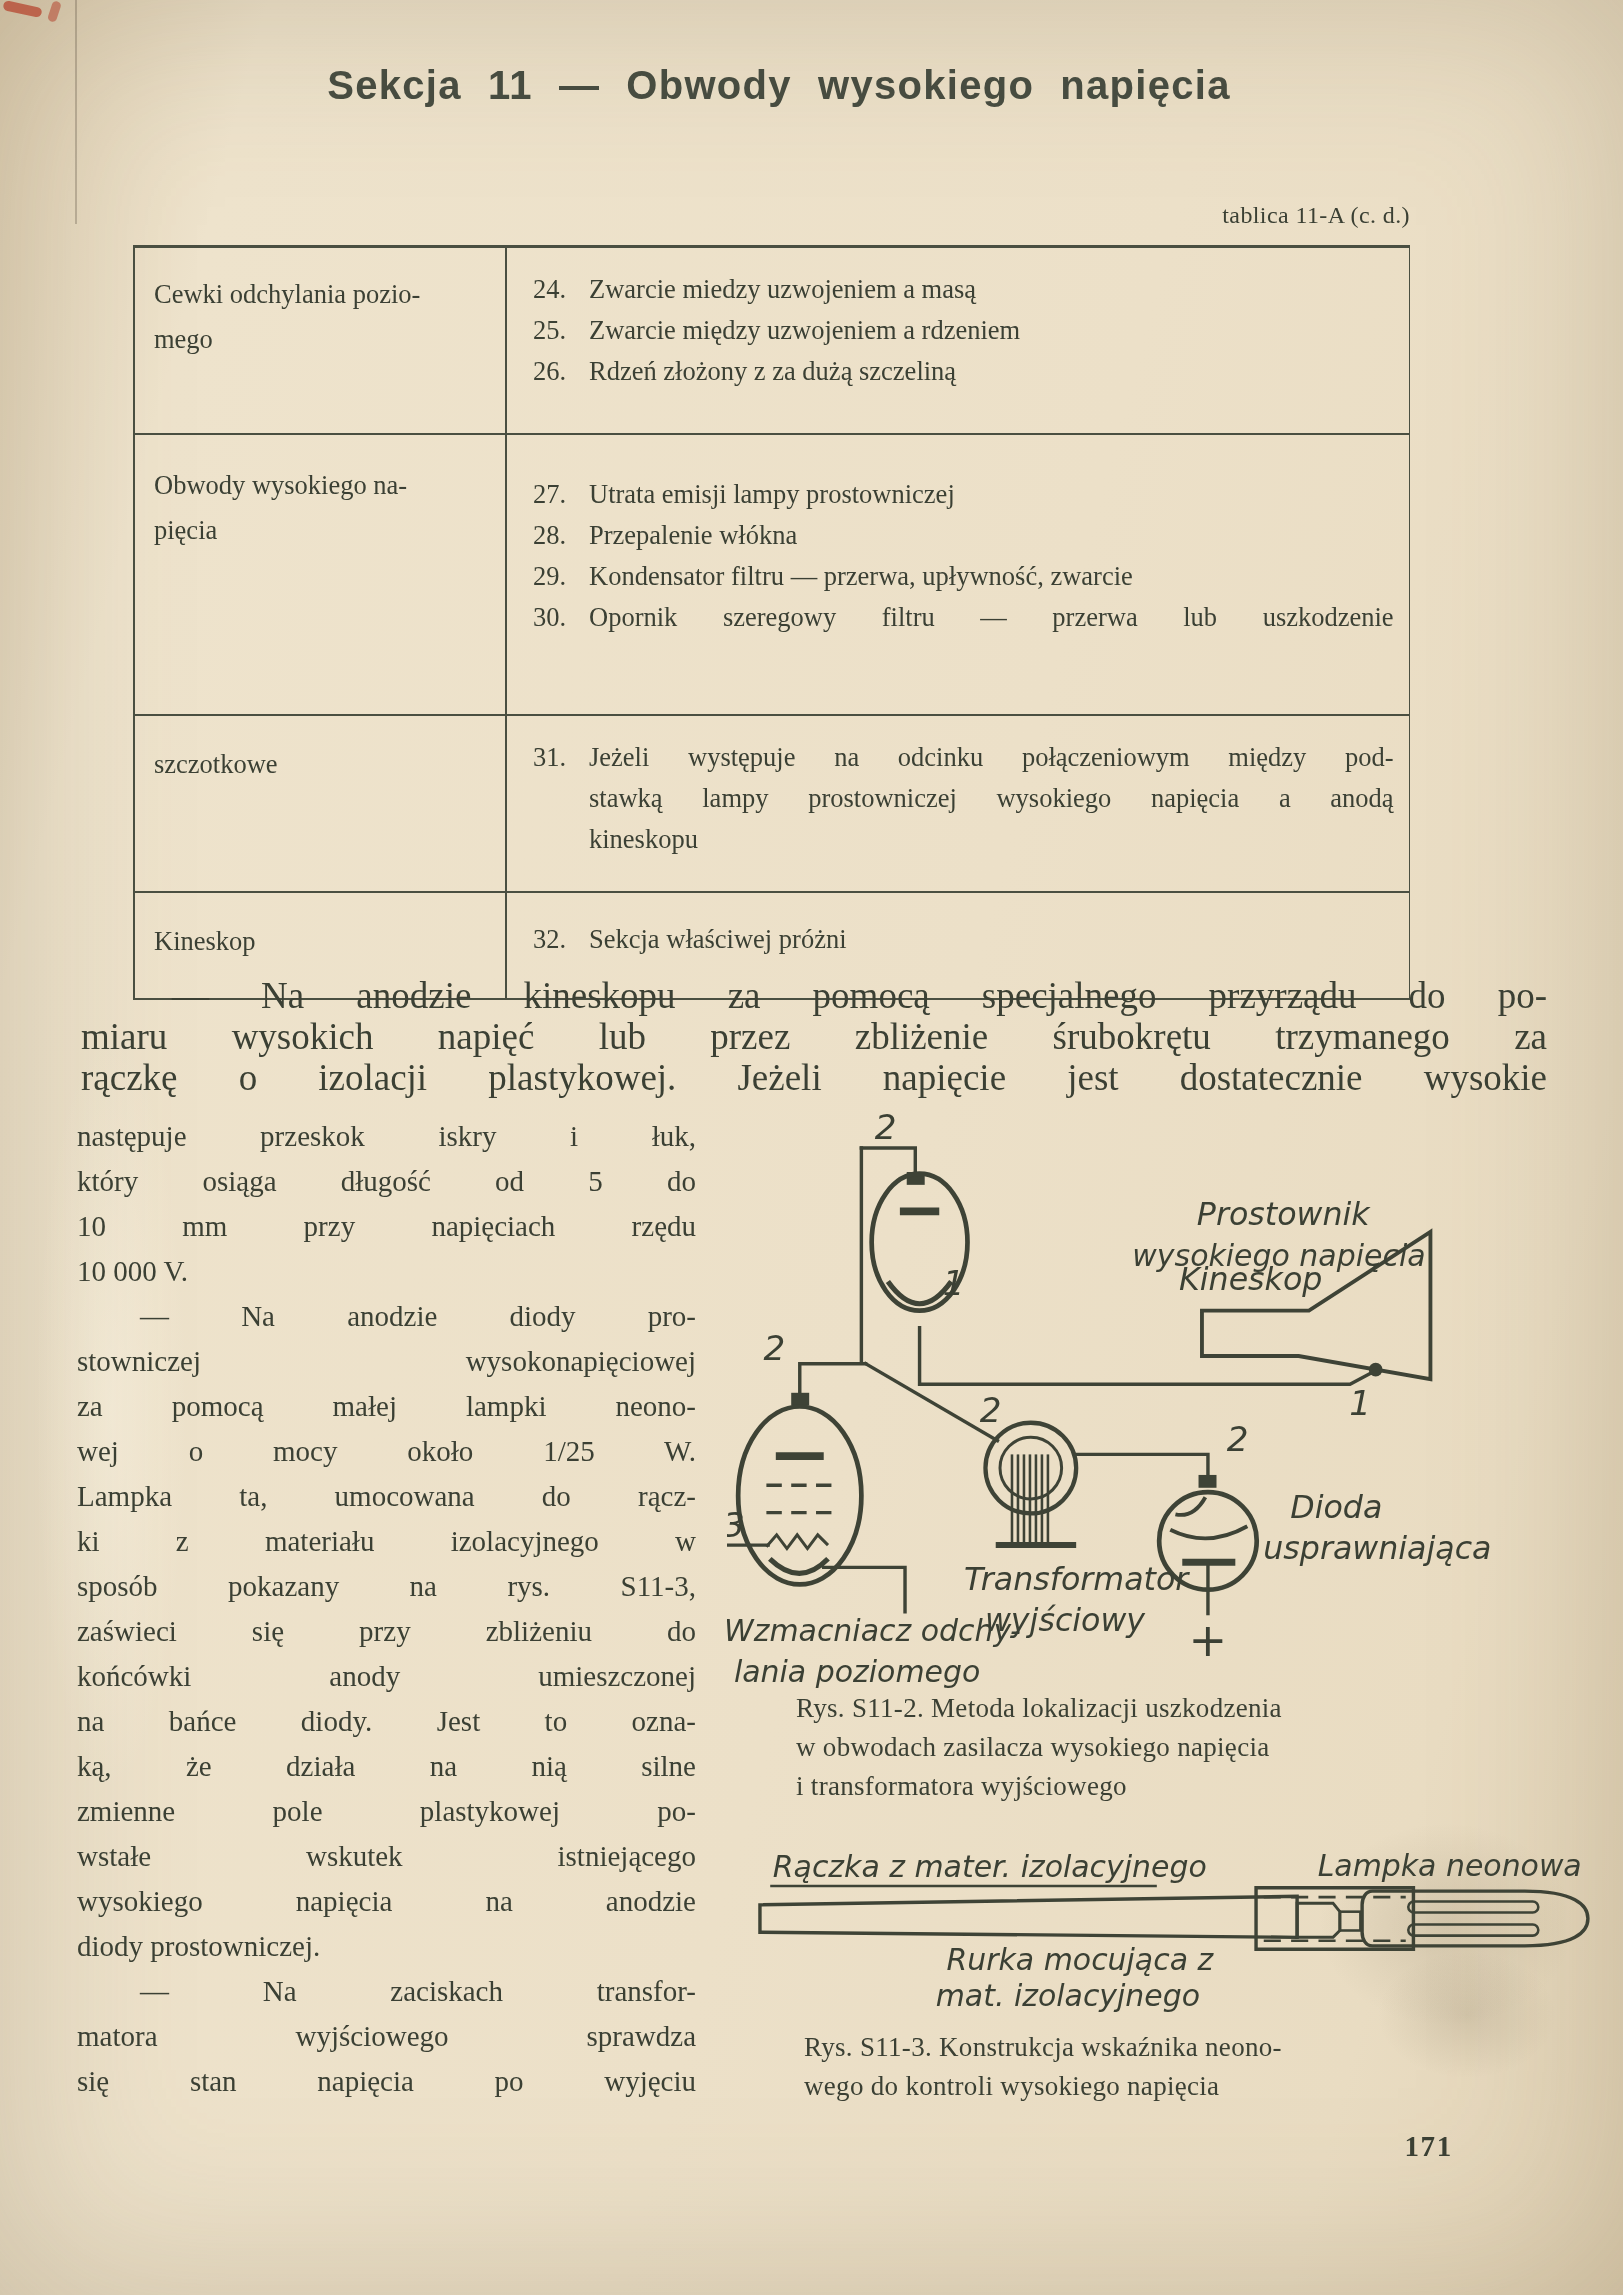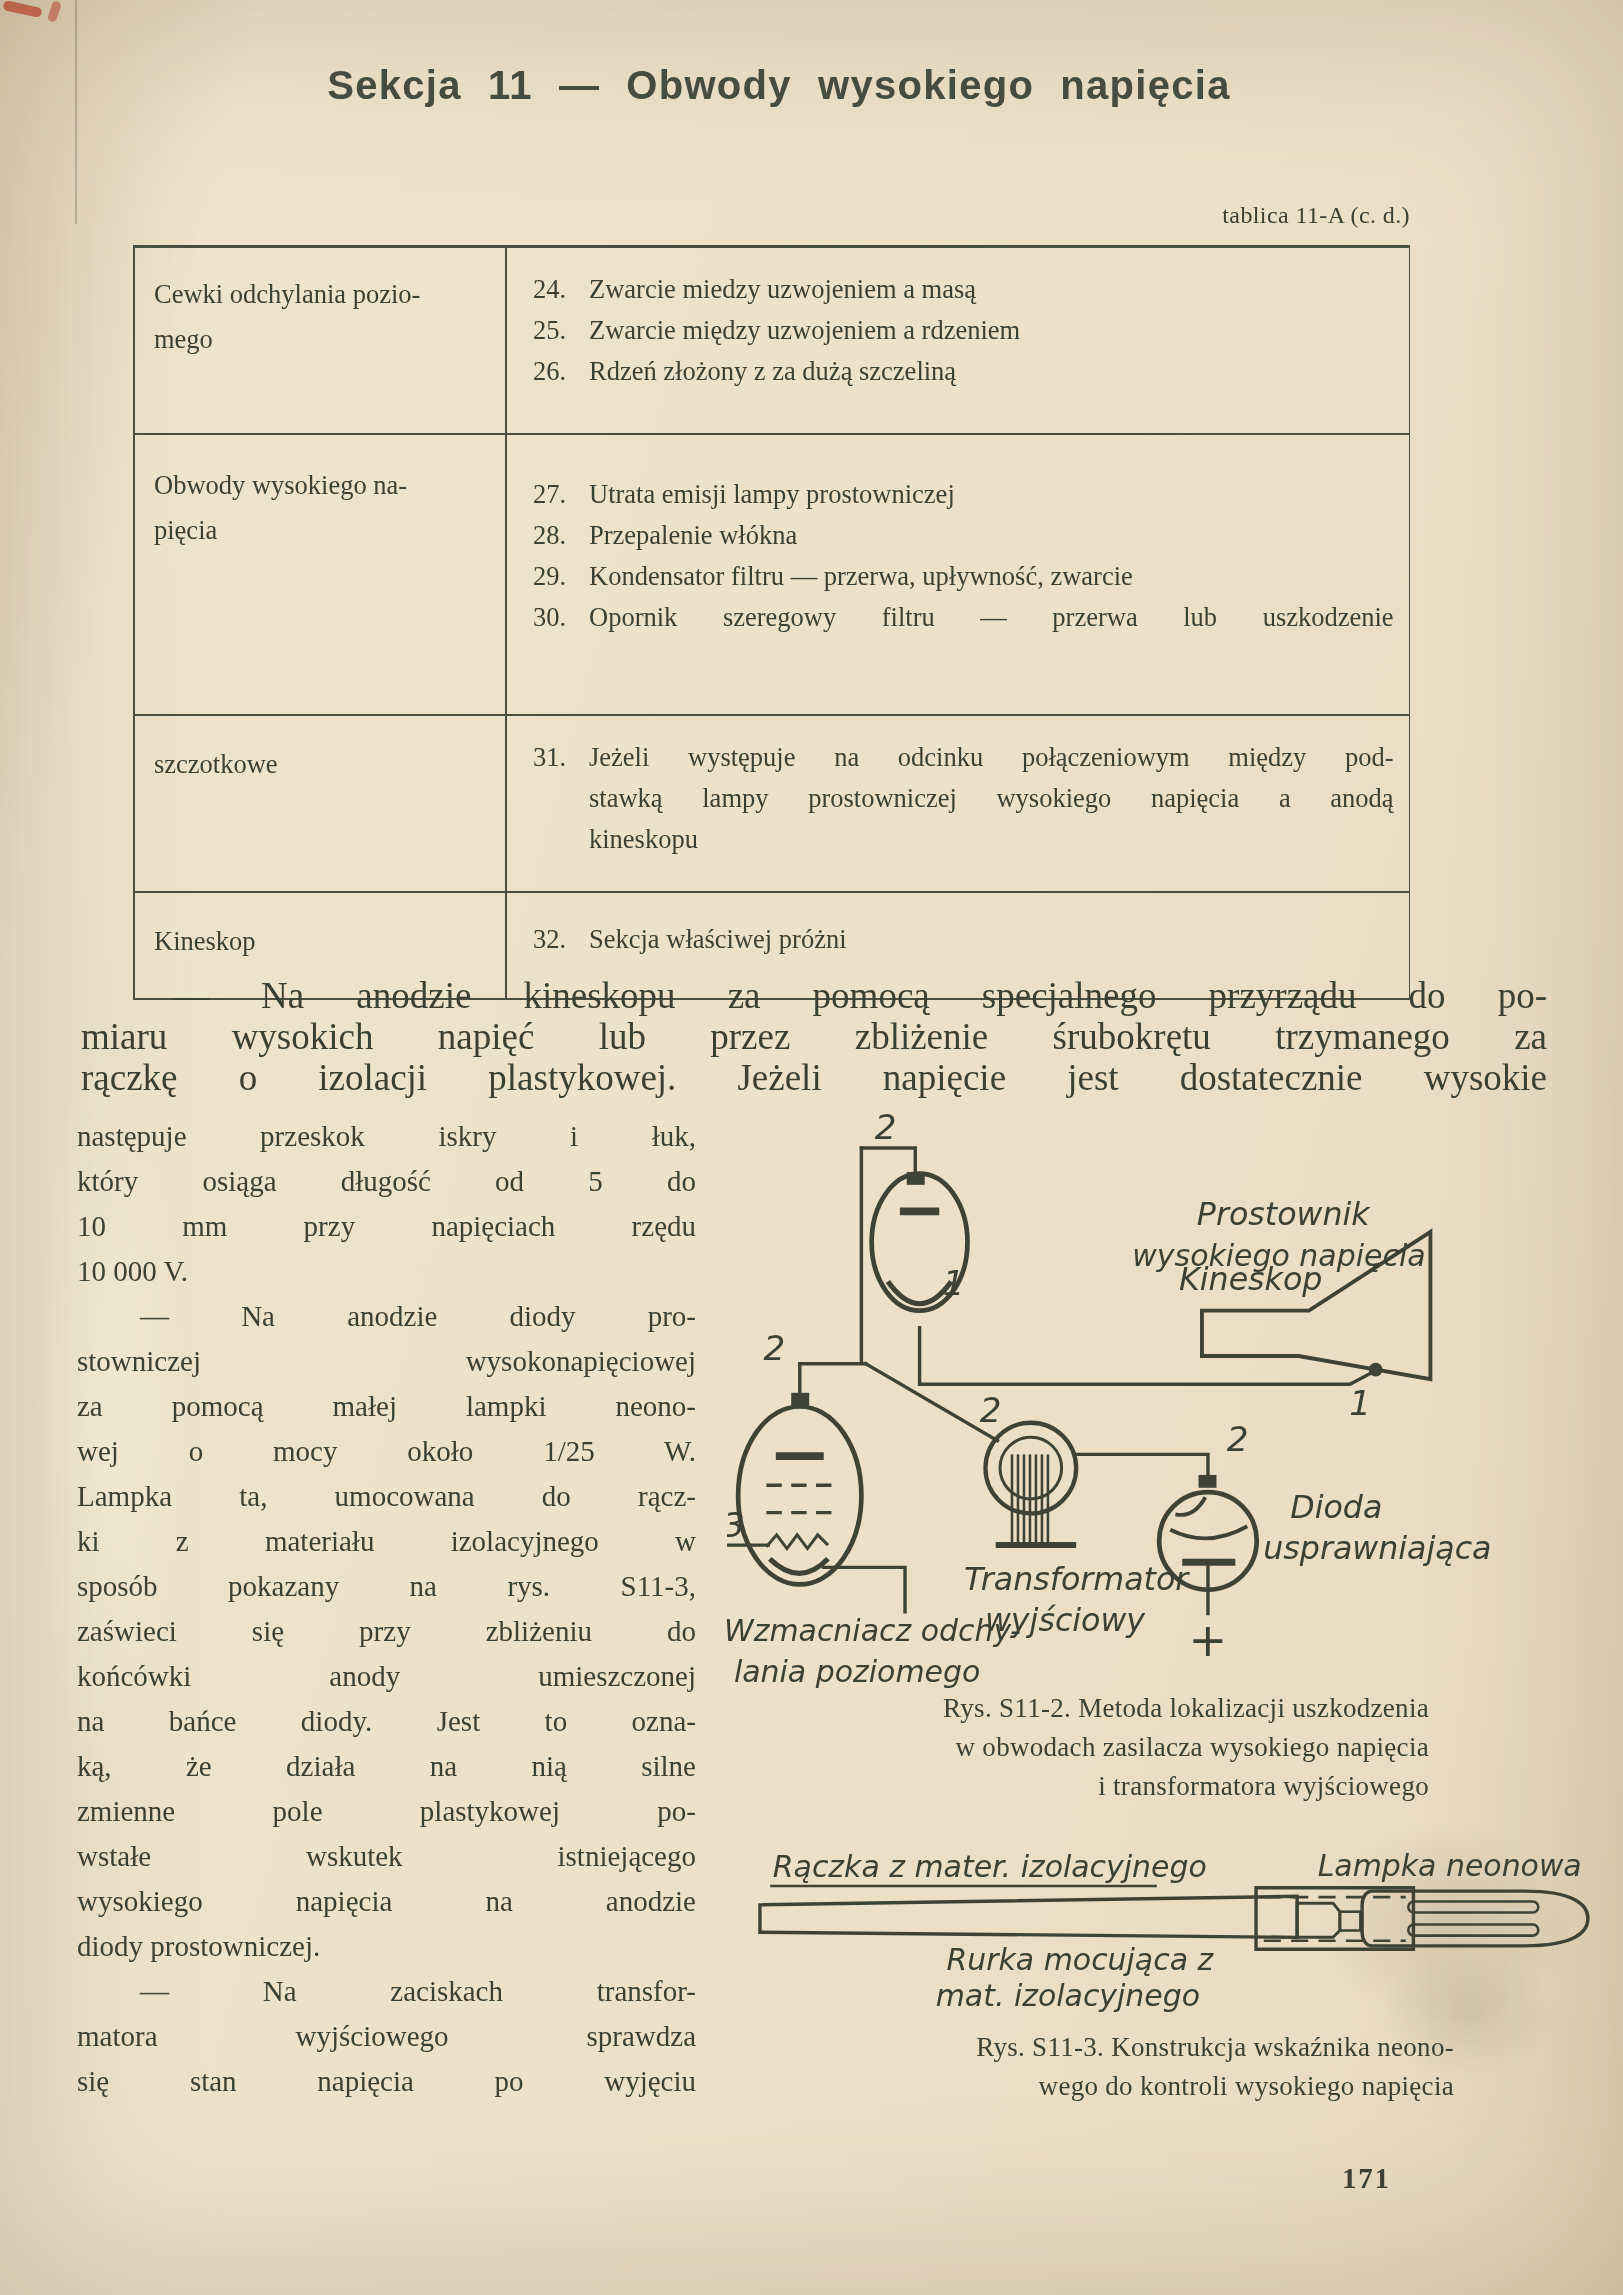--- a/index.html
+++ b/index.html
@@ -44,26 +44,26 @@
   .jt{text-align:justify;text-align-last:justify;}
 
   .intro{position:absolute;left:81px;top:975px;width:1466px;font-size:37px;}
   .iline{height:41px;line-height:41px;}
   .ind1{padding-left:91px;}
 
   .lcol{position:absolute;left:77px;top:1114px;width:619px;font-size:29px;}
   .lline{height:45px;line-height:45px;}
   .ind2{padding-left:63px;}
 
-  .cap{position:absolute;text-align:right;letter-spacing:0.3px;}
+  .cap{position:absolute;text-align:left;letter-spacing:0.3px;}
   .cap1{left:796px;top:1689px;width:633px;font-size:27px;line-height:39px;}
   .cap2{left:804px;top:2028px;width:650px;font-size:27px;line-height:39px;}
 
-  .pagenum{position:absolute;left:1342px;top:2130px;width:111px;text-align:left;
-           font-size:29px;font-weight:bold;letter-spacing:1.7px;margin-top:32px;}
+  .pagenum{position:absolute;left:1342px;top:2130px;width:111px;text-align:right;
+           font-size:29px;font-weight:bold;letter-spacing:1.7px;}
 
   svg.fig{position:absolute;}
   svg.fig1{left:727px;top:1095px;}
   svg.fig2{left:736px;top:1838px;}
   .fglbl{font-family:"DejaVu Sans",sans-serif;font-style:italic;font-size:37px;fill:#3b4034;}
   .fglbl.sm{font-size:35px;}
   .fgnum{font-family:"DejaVu Sans",sans-serif;font-style:italic;font-size:40px;fill:#3b4034;}
   .fgplus{font-family:"DejaVu Sans",sans-serif;font-size:54px;fill:#3b4034;}
 </style>
 </head>

